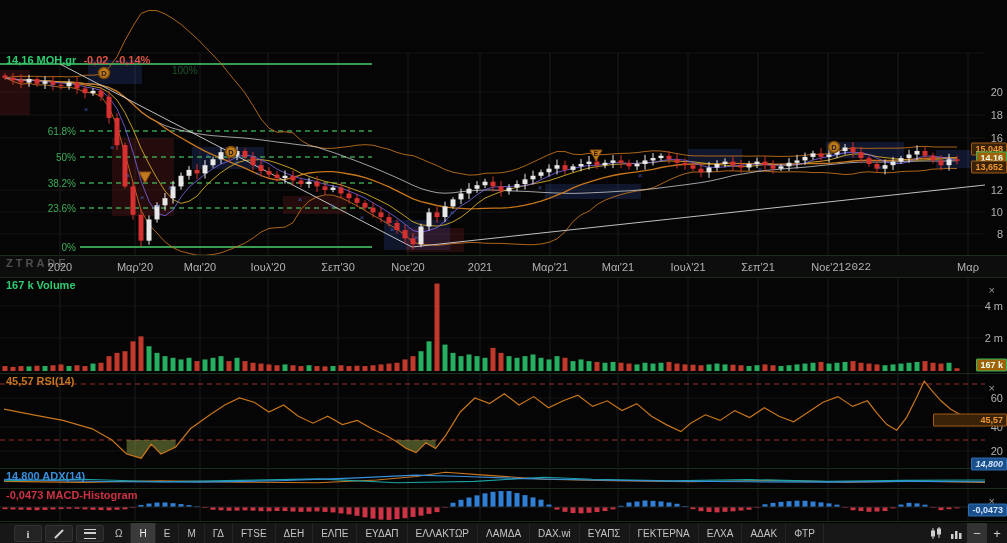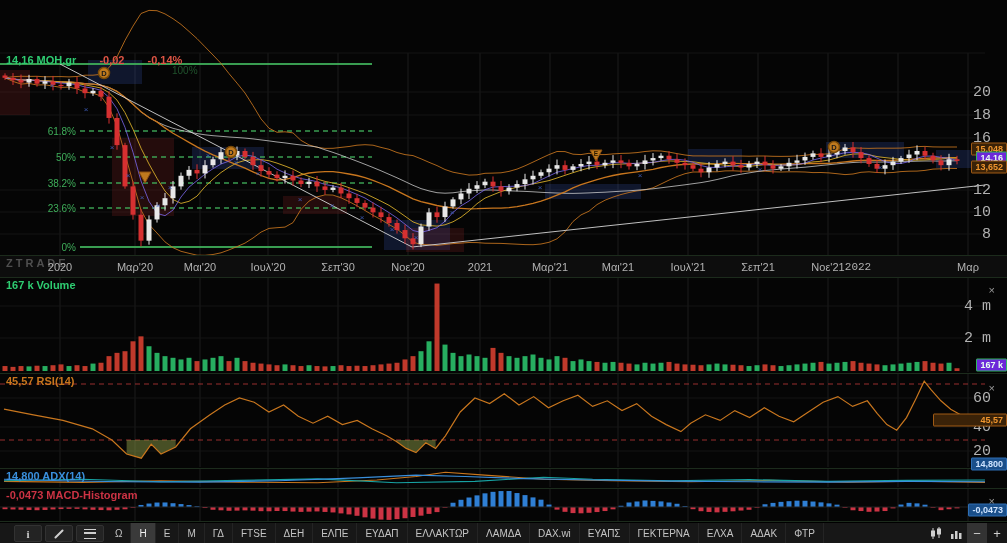--- a/index.html
+++ b/index.html
@@ -1,30 +1,30 @@
 <!DOCTYPE html>
 <html><head>
 <meta charset="utf-8">
 <style>
   html,body{margin:0;padding:0;background:#000;}
   #app{position:relative;width:1007px;height:543px;background:#050505;overflow:hidden;
        font-family:"Liberation Sans","DejaVu Sans",sans-serif;-webkit-font-smoothing:antialiased;}
   #chart-svg{position:absolute;left:0;top:0;}
   .symbol-row{position:absolute;left:6px;top:54px;font-size:11px;font-weight:bold;white-space:nowrap;z-index:5;}
   .sym-green{color:#2ecc71;}
-  .sym-red{color:#e05545;margin-left:20px;}
+  .sym-red{color:#e05545;margin-left:4px;}
   .fib-label{position:absolute;font-size:10px;color:#3fae5a;transform:translate(-100%,-50%);z-index:4;white-space:nowrap;}
   .fib-label.faint{opacity:.45;transform:translate(0,-50%);}
   .watermark{position:absolute;left:6px;top:257px;font-size:11px;font-weight:bold;letter-spacing:3px;color:#4f4f4f;z-index:4;}
   .tlabel{position:absolute;top:261px;font-size:11px;color:#b2b2b2;transform:translateX(-50%);z-index:4;white-space:nowrap;}
-  .ptick{position:absolute;right:16px;font-size:15px;color:#b2b2b2;transform:translateY(-50%);z-index:4;font-family:Liberation Mono, monospace;}
+  .ptick{position:absolute;right:4px;font-size:11px;color:#b2b2b2;transform:translateY(-50%);z-index:4;}
   .tag{position:absolute;right:0;font-size:9px;line-height:11px;padding:0 3px;border-radius:1px;
        transform:translateY(-50%);z-index:6;white-space:nowrap;font-weight:bold;}
   .tag.orange{background:#3a2208;border:1px solid #a05a14;color:#f0962e;}
-  .tag.green{background:#6d28d9;color:#eafff2;border:1px solid #2fb85f;}
+  .tag.green{background:#a16207;color:#eafff2;border:1px solid #2fb85f;}
   .tag.blue{background:#1a4f8a;color:#cfe4ff;border:1px solid #2f6fb4;}
   .pane-title{position:absolute;left:6px;font-size:11px;font-weight:bold;z-index:5;white-space:nowrap;}
   .closex{position:absolute;right:12px;font-size:11px;line-height:10px;color:#999;z-index:6;cursor:pointer;}
   .divider{position:absolute;left:0;width:1007px;height:1px;background:#1c2b1c;z-index:3;}
   #toolbar{position:absolute;left:0;top:522px;width:1007px;height:21px;background:#171717;
            border-top:1px solid #000;display:flex;align-items:stretch;z-index:10;}
   .tb-iconbtn{width:26px;margin:2px 3px 2px 0;background:#232323;border:1px solid #323232;border-radius:2px;
               display:flex;align-items:center;justify-content:center;color:#cfcfcf;cursor:pointer;}
   .tb-iconbtn:first-child{margin-left:14px;}
   .tbtn{padding:0 8px;display:flex;align-items:center;font-size:10px;color:#c4c4c4;
@@ -733,21 +733,21 @@
       <div class="tag orange" style="top: 149px;">15,048</div>
       <div class="tag green" style="top: 158px;">14,16</div>
       <div class="tag orange" style="top: 167px;">13,652</div>
       <div class="ptick" style="top: 306px;">4 m</div>
       <div class="ptick" style="top: 338px;">2 m</div>
       <div class="tag green" style="top: 365px;">167 k</div>
       <div class="ptick" style="top: 398px;">60</div>
       <div class="ptick" style="top: 427px;">40</div>
       <div class="ptick" style="top: 451px;">20</div>
       <div class="tag orange" style="top: 420px; padding-left: 46px;">45,57</div>
-      <div class="tag blue" style="top: 464px;">14,800</div>
+      <div class="tag blue" style="top: 464px; font-style: italic;">14,800</div>
       <div class="tag blue" style="top: 510px;">-0,0473</div>
     </div>
 
   <div id="toolbar">
     <div class="tb-iconbtn">
         <span class="info-glyph">i</span>
       </div>
     <div class="tb-iconbtn">
         <span class="pencil-icon"></span>
       </div>

